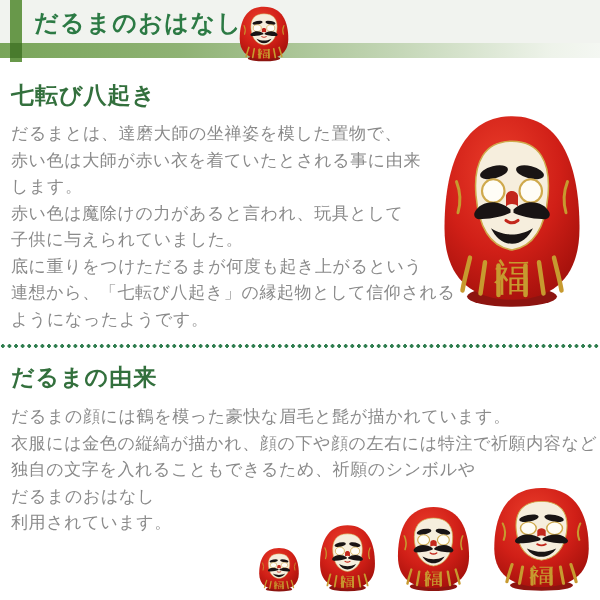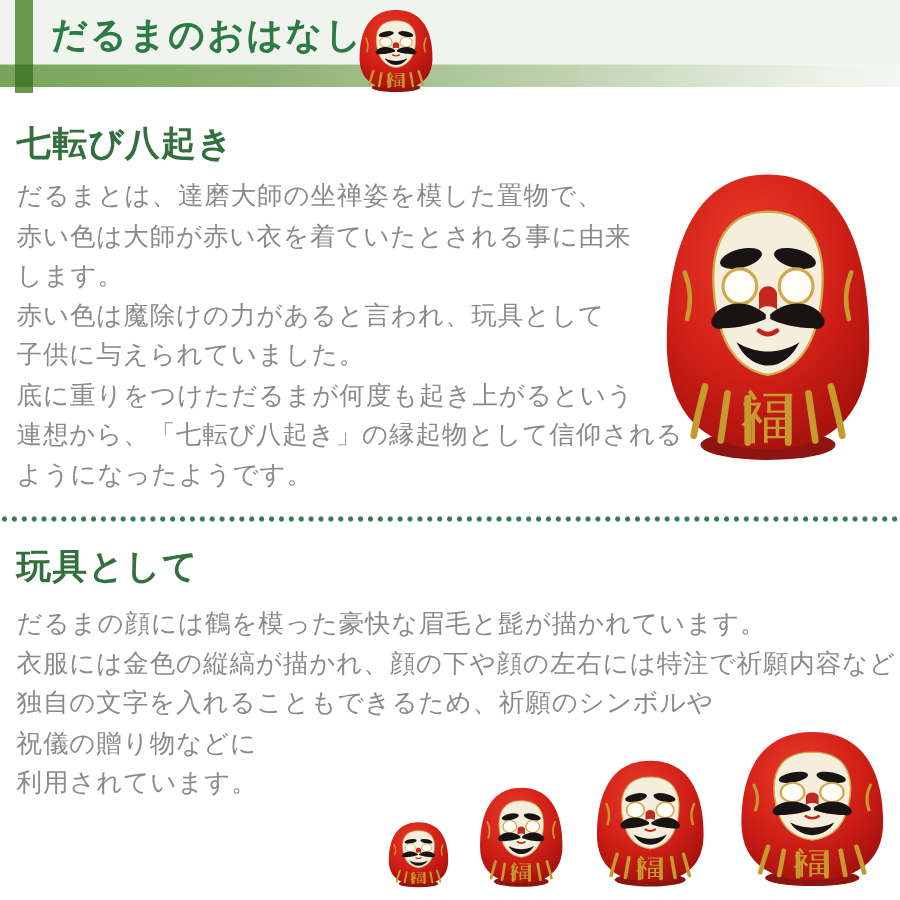--- a/index.html
+++ b/index.html
@@ -13,21 +13,21 @@
   .v-bar-x{position:absolute;left:10px;top:43px;width:12px;height:15px;background:#497b2d;}
   .title{position:absolute;left:34px;top:7px;margin:0;font-size:24px;font-weight:600;
          letter-spacing:1.5px;color:#2c7a44;white-space:nowrap;}
   
   .sec-h{position:absolute;left:11px;margin:0;font-size:23px;font-weight:600;
          letter-spacing:1px;color:#33703d;white-space:nowrap;}
   .sec-h.origin{top:80px;}
   .sec-h.pattern{top:362px;}
   .body-text{position:absolute;left:11px;margin:0;font-size:17px;line-height:26.5px;
              letter-spacing:0.6px;color:#8a8a8a;white-space:pre-line;}
-  .body-text.origin{top:120px;width:470px;font-family:Liberation Mono, monospace;}
+  .body-text.origin{top:120px;width:470px;}
   .body-text.pattern{top:403px;width:589px;}
   
   .divider{position:absolute;left:0;top:343px;width:600px;height:6px;
            background-image:radial-gradient(circle at 3px 3px,#2e7d4e 1.7px,rgba(0,0,0,0) 1.9px);
            background-size:6.6px 6px;background-repeat:repeat-x;}
   
   .daruma{display:block;}
   .header-daruma{position:absolute;left:237px;top:4px;width:54px;height:58px;}
   .big-daruma{position:absolute;left:437px;top:107px;width:150px;height:202px;}
   .daruma-row{position:absolute;left:257px;top:478px;width:337px;height:114px;
@@ -102,25 +102,25 @@
 連想から、「七転び八起き」の縁起物として信仰される
 ようになったようです。</p>
     <svg class="daruma big-daruma" viewBox="0 0 100 130" preserveAspectRatio="none">
         <use href="#daruma-symbol"></use>
       </svg>
   </section>
 
   <div class="divider"></div>
 
   <section>
-    <h2 class="sec-h pattern">玩具として</h2>
+    <h2 class="sec-h pattern">だるまの由来</h2>
     <p class="body-text pattern">だるまの顔には鶴を模った豪快な眉毛と髭が描かれています。
 衣服には金色の縦縞が描かれ、顔の下や顔の左右には特注で祈願内容など
 独自の文字を入れることもできるため、祈願のシンボルや
-祝儀の贈り物などに
+だるまのおはなし
 利用されています。</p>
     <div class="daruma-row">
       <svg class="daruma d1" viewBox="0 0 100 130" preserveAspectRatio="none">
           <use href="#daruma-symbol"></use>
         </svg>
       <svg class="daruma d2" viewBox="0 0 100 130" preserveAspectRatio="none">
           <use href="#daruma-symbol"></use>
         </svg>
       <svg class="daruma d3" viewBox="0 0 100 130" preserveAspectRatio="none">
           <use href="#daruma-symbol"></use>

